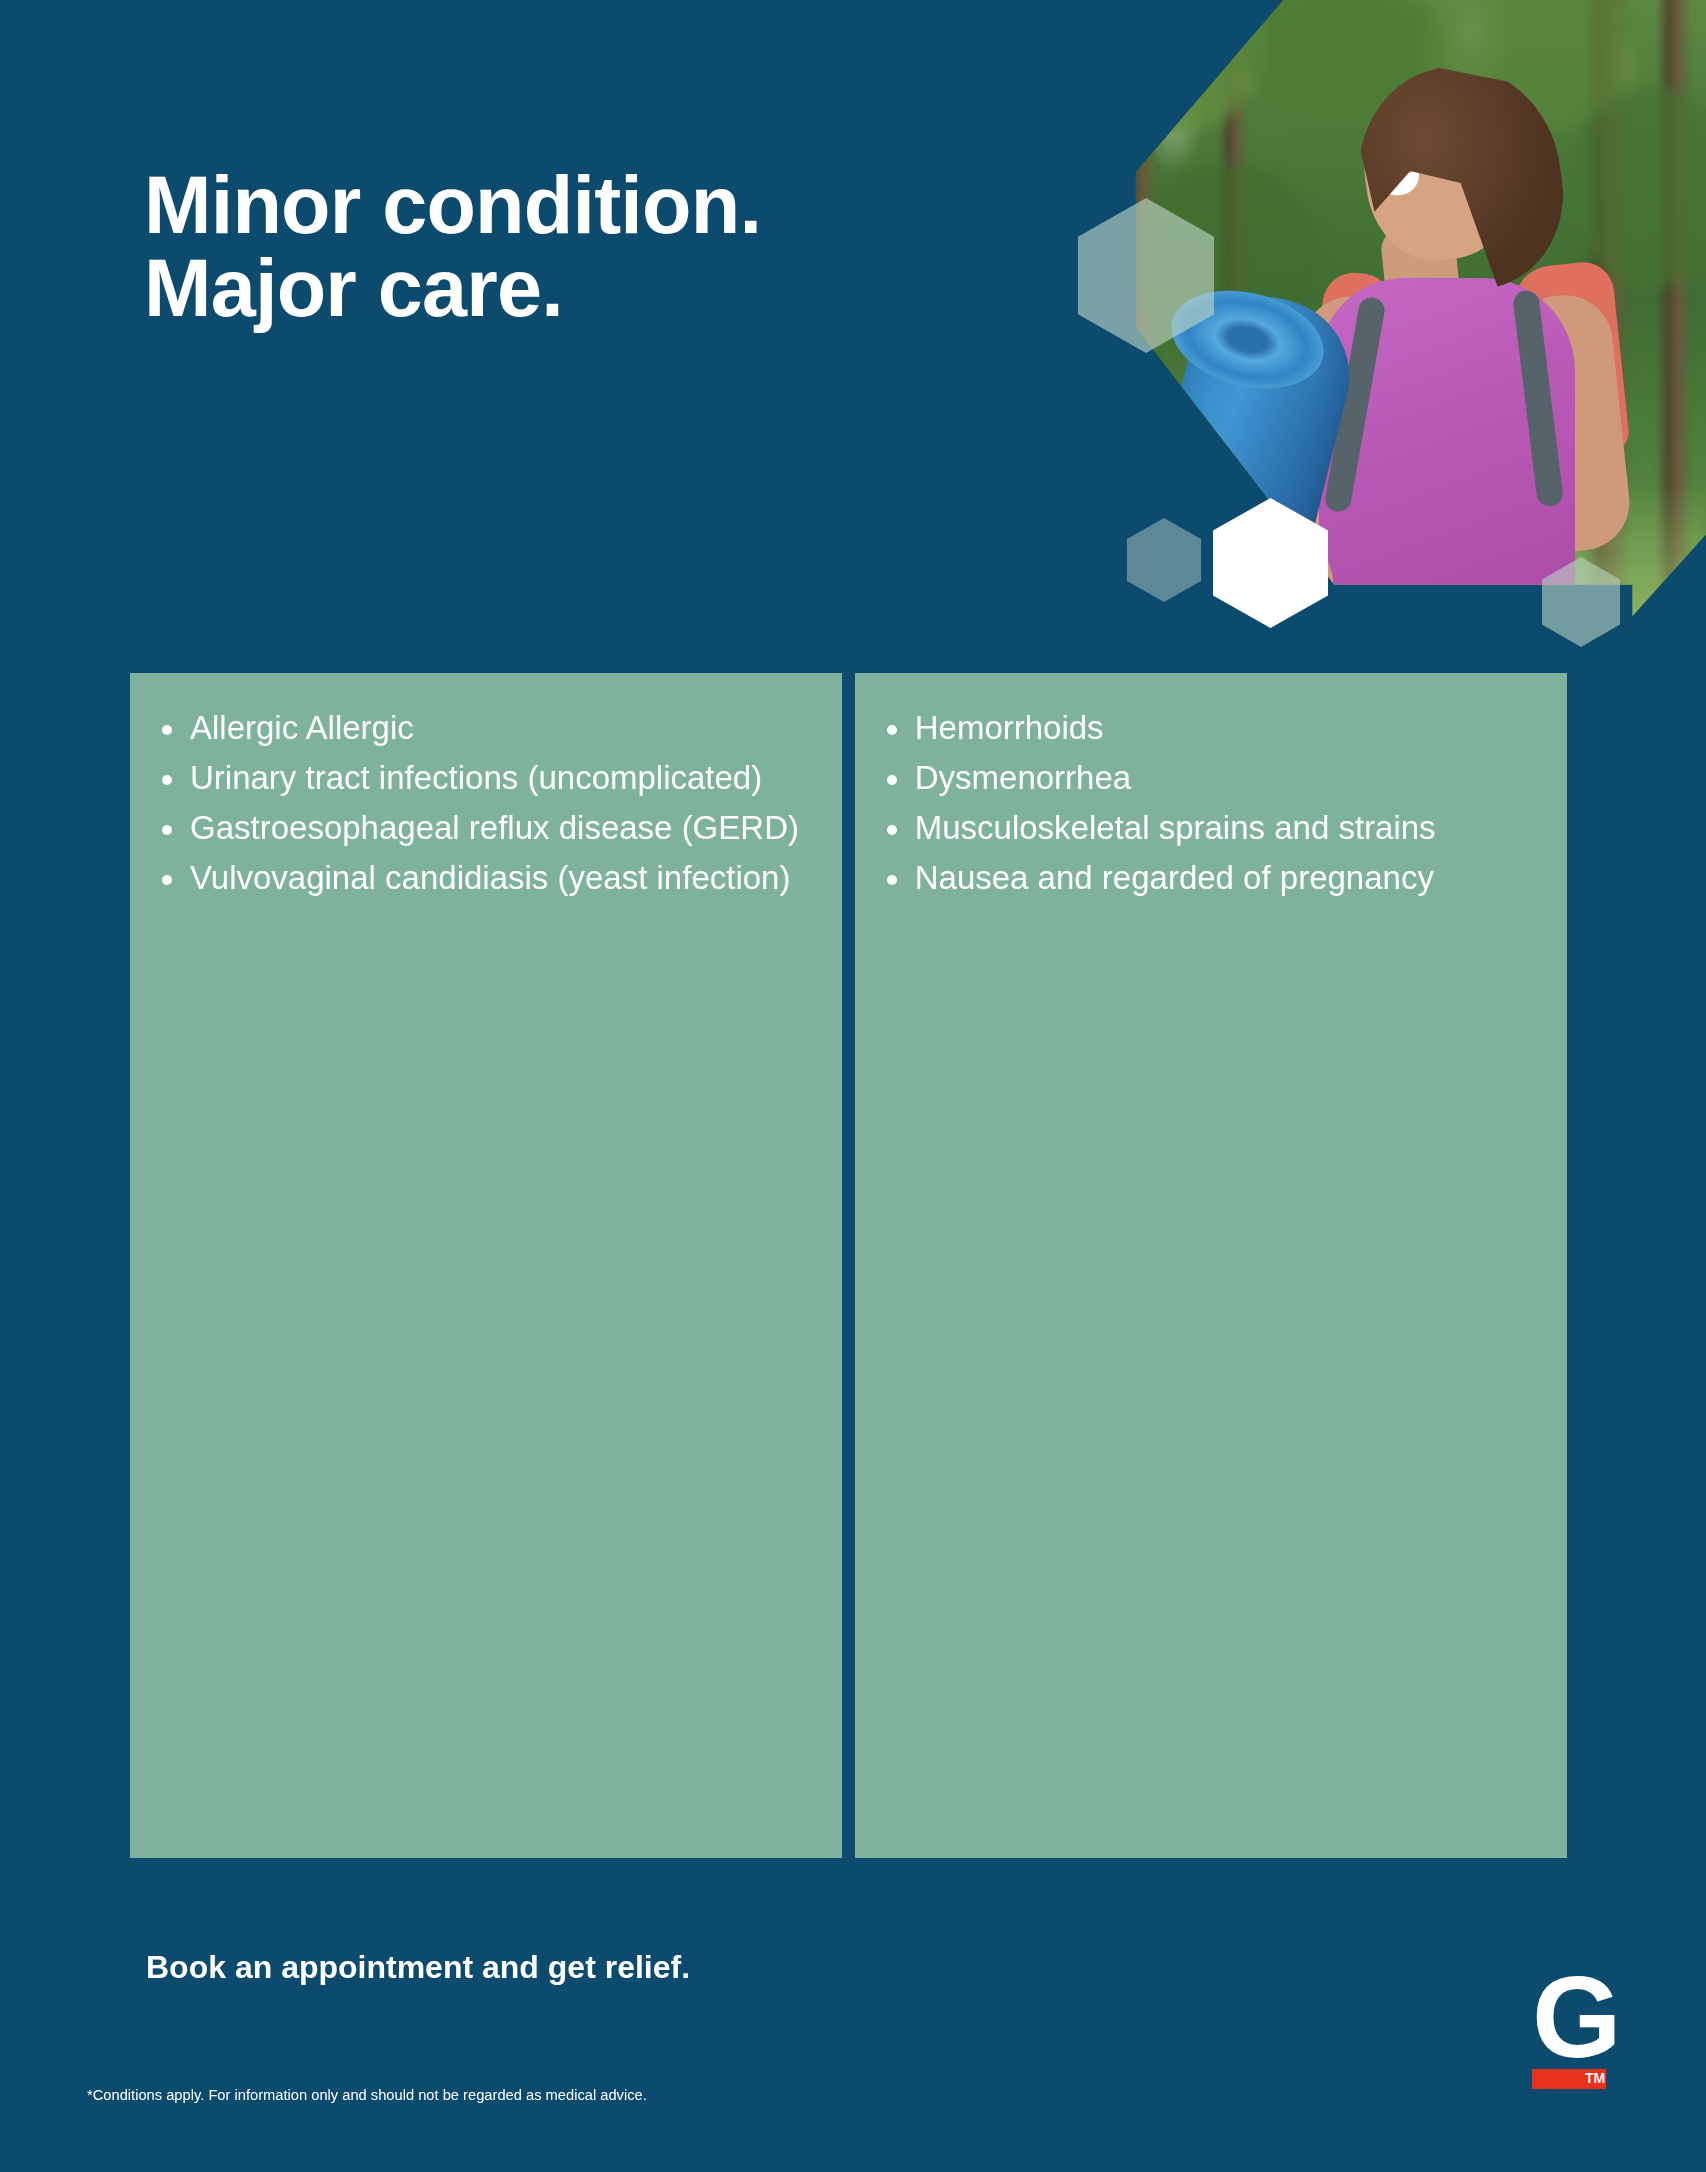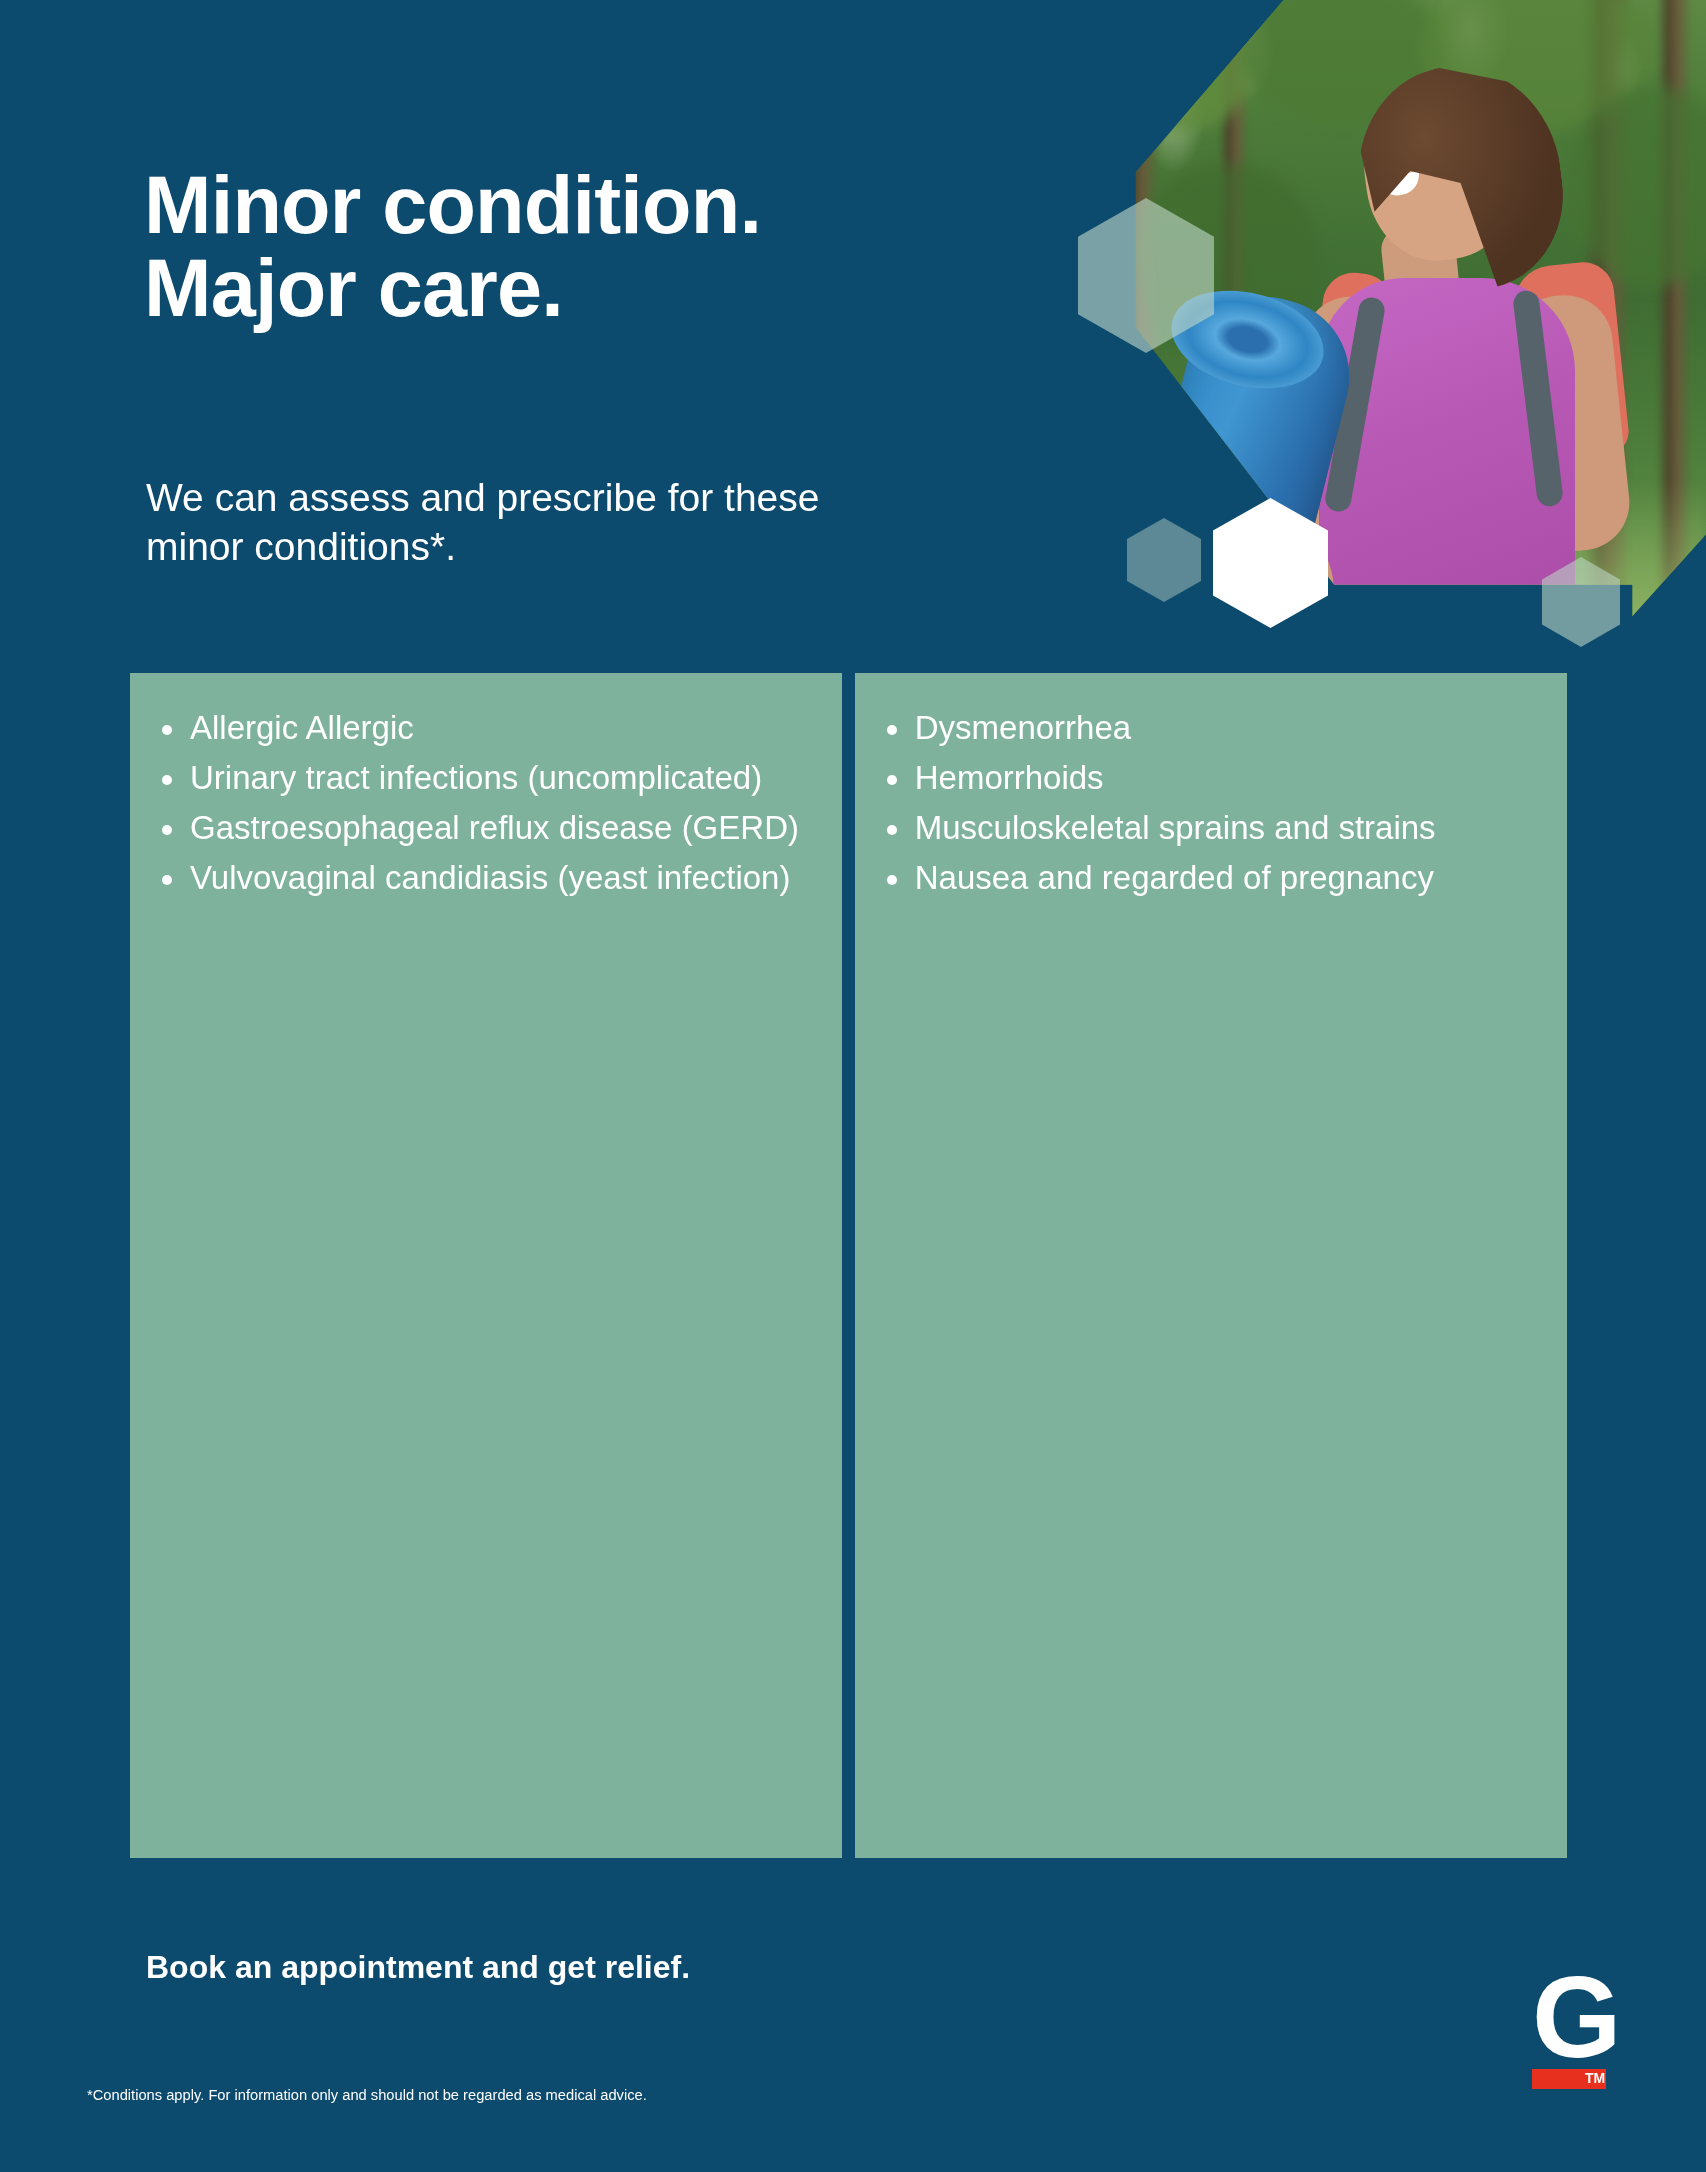--- a/index.html
+++ b/index.html
@@ -390,24 +390,20 @@
   <div class="hex hex-muted-1"></div>
   <div class="hex hex-muted-2"></div>
   <div class="hex hex-white"></div>
   <div class="hex hex-muted-3"></div>
 
   <h1 class="headline">
     <span class="ln">Minor condition.</span>
     <span class="ln">Major care.</span>
   </h1>
 
-  <p class="subhead">
-    <span class="ln">We can assess and prescribe for these</span>
-    <span class="ln">minor conditions*.</span>
-  </p>
 
   <div class="panels">
     <div class="panel">
       <ul>
         <li>
           <span class="bullet"></span>
           <span>Allergic Allergic</span>
         </li>
         <li>
           <span class="bullet"></span>
@@ -420,25 +416,25 @@
         <li>
           <span class="bullet"></span>
           <span>Vulvovaginal candidiasis (yeast infection)</span>
         </li>
       </ul>
     </div>
     <div class="panel">
       <ul>
         <li>
           <span class="bullet"></span>
+          <span>Hemorrhoids</span>
+        </li>
+        <li>
+          <span class="bullet"></span>
           <span>Dysmenorrhea</span>
-        </li>
-        <li>
-          <span class="bullet"></span>
-          <span>Hemorrhoids</span>
         </li>
         <li>
           <span class="bullet"></span>
           <span>Musculoskeletal sprains and strains</span>
         </li>
         <li>
           <span class="bullet"></span>
           <span>Nausea and regarded of pregnancy</span>
         </li>
       </ul>

